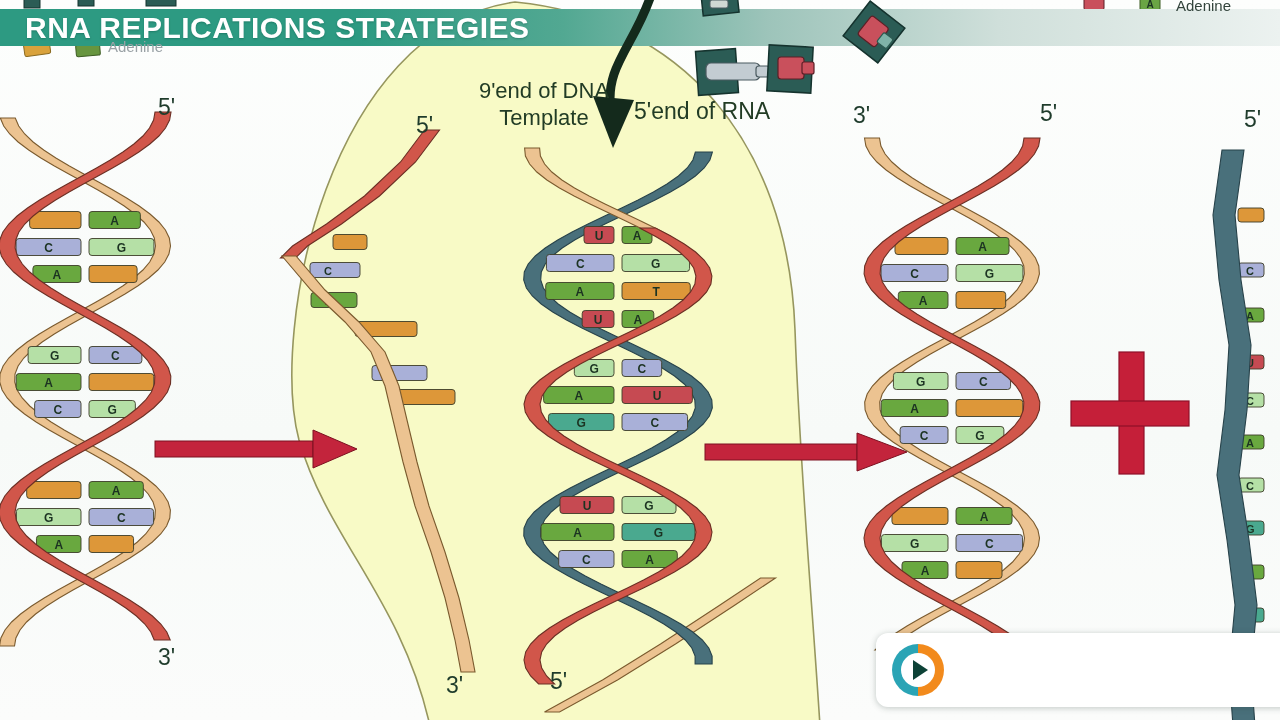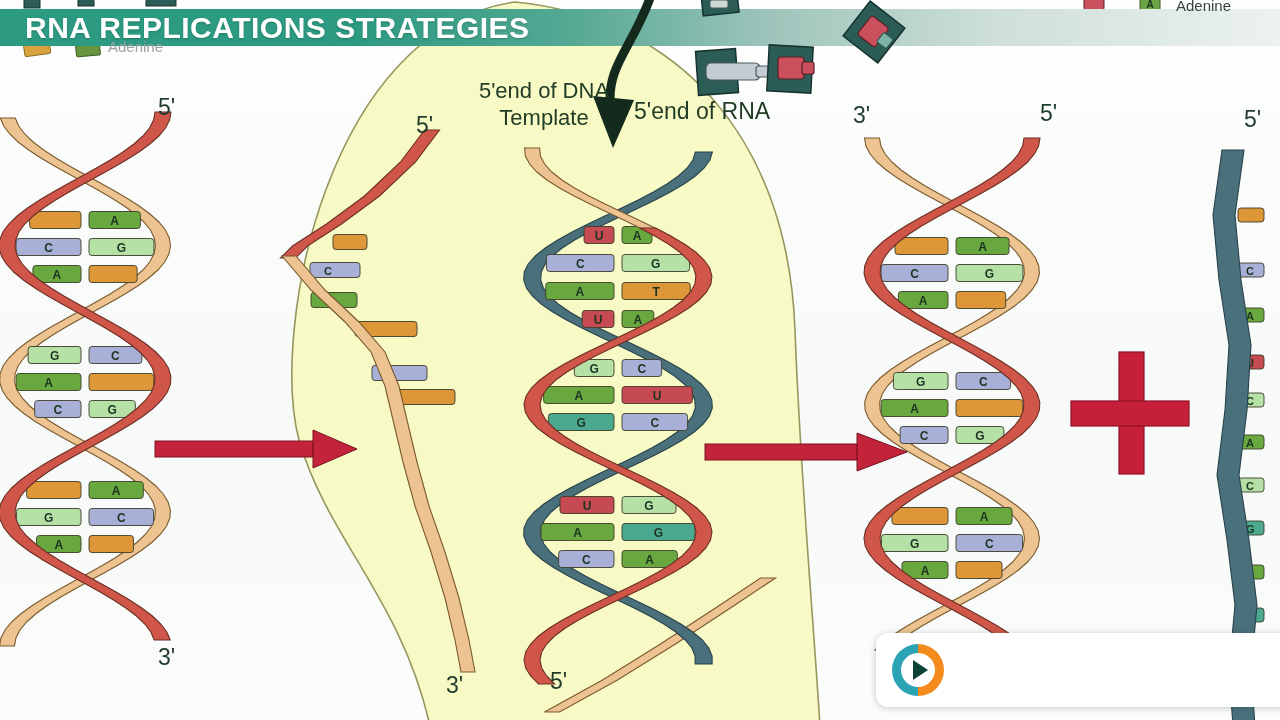--- a/index.html
+++ b/index.html
@@ -234,21 +234,21 @@
       </g>
       <g>
         <rect x="702" y="-8" width="36" height="22" fill="#2b5c55" stroke="#15332e" stroke-width="1.5" transform="rotate(-6 720 3)"></rect>
         <rect x="710" y="0" width="18" height="8" rx="2" fill="#cfd8d3" stroke="#4b5a60" stroke-width="1"></rect>
       </g>
     </svg>
 
   <div class="lbl" style="left:108px;top:38px;font-size:15px;color:#99a1a5;font-weight:400;">Adenine</div>
   <div class="lbl" style="left:1176px;top:-3px;font-size:15px;color:#33443c;font-weight:400;">Adenine</div>
 
-  <div class="lbl annot" style="left:448px;top:78px;width:192px;text-align:center;white-space:normal;line-height:1.22;">5'end of DNA Template</div>
+  <div class="lbl annot" style="left:448px;top:78px;width:192px;text-align:center;white-space:normal;line-height:1.22;">9'end of DNA Template</div>
   <div class="lbl annot" style="left:634px;top:98px;font-size:23px;">5'end of RNA</div>
 
   <div class="lbl" style="left:158px;top:94px">5'</div>
   <div class="lbl" style="left:158px;top:644px">3'</div>
   <div class="lbl" style="left:416px;top:112px">5'</div>
   <div class="lbl" style="left:446px;top:672px">3'</div>
   <div class="lbl" style="left:550px;top:668px">5'</div>
   <div class="lbl" style="left:853px;top:102px">3'</div>
   <div class="lbl" style="left:1040px;top:100px">5'</div>
   <div class="lbl" style="left:1244px;top:106px">5'</div>

